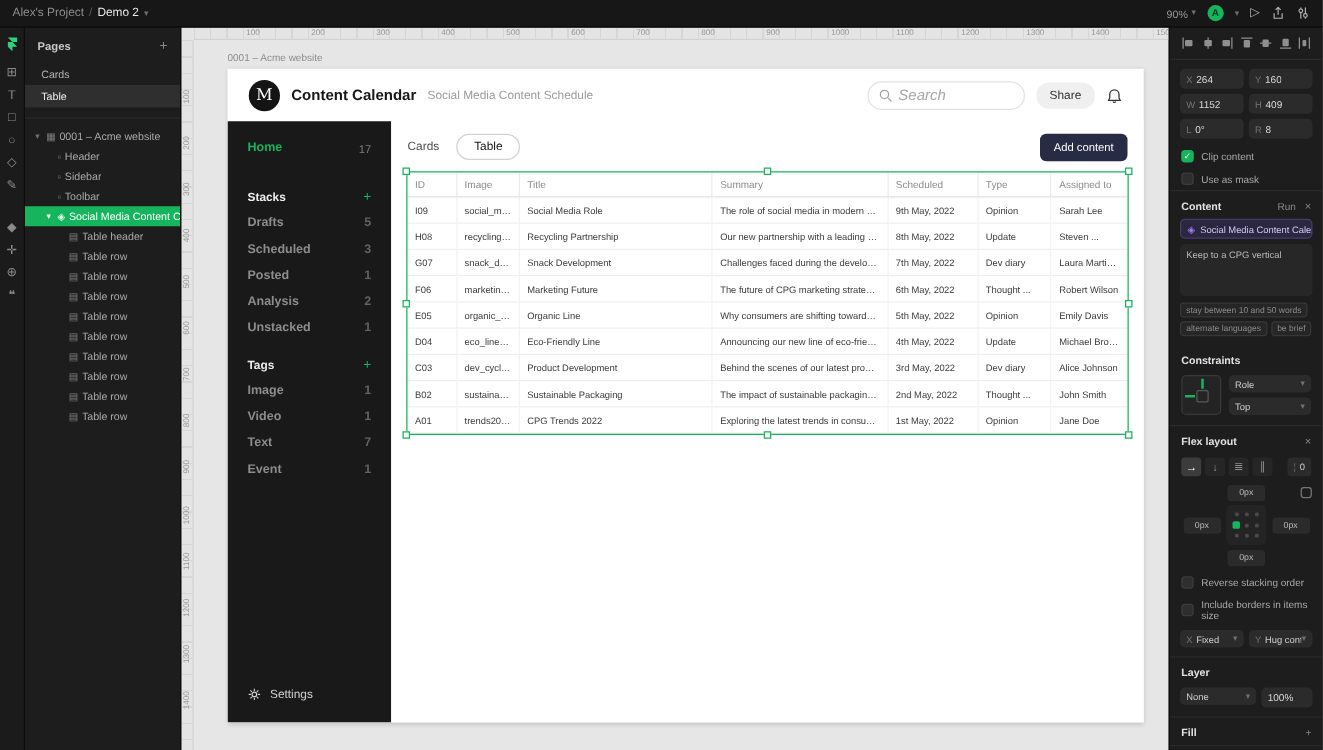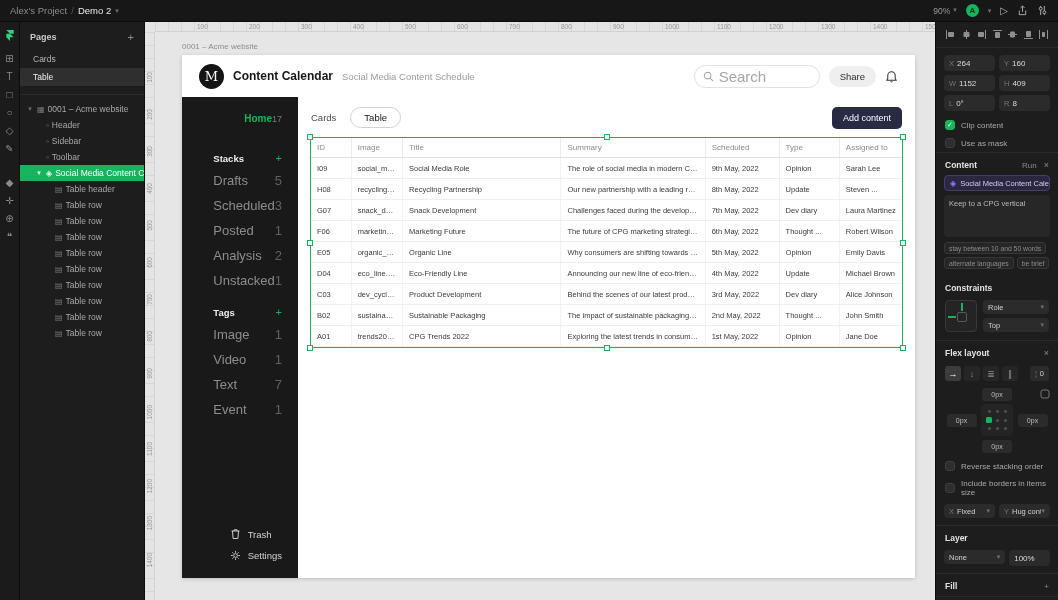--- a/index.html
+++ b/index.html
@@ -49,34 +49,34 @@
   .ruler-corner{position:absolute;left:0;top:0;width:10px;height:10px;background:#e4e4e4;z-index:2;}
   .frame-label{position:absolute;left:37px;top:20px;font-size:8px;color:#8c8c8c;}
   .artboard{position:absolute;left:37px;top:33px;width:733px;height:523px;background:#fff;box-shadow:0 1px 4px rgba(0,0,0,.18);display:flex;flex-direction:column;overflow:hidden;}
 
   
   .site-header{height:42px;display:flex;align-items:center;padding:0 17px;gap:9px;flex:0 0 auto;}
   .slogo{width:25px;height:25px;border-radius:50%;background:#141414;color:#fff;font-family:"DejaVu Serif",serif;font-size:13px;display:flex;align-items:center;justify-content:center;flex:0 0 auto;}
   .site-title{font-size:12px;font-weight:bold;color:#171717;white-space:nowrap;}
   .site-sub{font-size:9.5px;color:#9b9b9b;white-space:nowrap;}
   .search{margin-left:auto;width:126px;height:23px;border:1px solid #e2e2e2;border-radius:12px;display:flex;align-items:center;gap:5px;padding:0 8px;flex:0 0 auto;}
-  .search input{border:none;outline:none;font-size:15px;color:#555;width:100%;background:transparent;font-family:inherit;}
+  .search input{border:none;outline:none;font-size:12px;color:#555;width:100%;background:transparent;font-family:inherit;font-style:italic;}
   .search input::placeholder{color:#a6a6a6;}
   .share-btn{background:#efefef;border-radius:12px;padding:5px 11px;font-size:9.5px;color:#2e2e2e;flex:0 0 auto;}
   .bell{display:flex;flex:0 0 auto;}
 
   
   .site-body{flex:1;display:flex;min-height:0;}
-  .site-nav{width:116px;background:#191919;color:#9a9a9a;display:flex;flex-direction:column;padding:13px 0 12px;flex:0 0 auto;align-items:flex-end;}
+  .site-nav{width:131px;background:#191919;color:#9a9a9a;display:flex;flex-direction:column;padding:13px 0 12px;flex:0 0 auto;}
   .nav-home{display:flex;justify-content:space-between;align-items:center;padding:3px 16px;margin-bottom:12px;}
   .nav-home .home{color:var(--accent);font-size:10px;font-weight:bold;}
   .nav-home .count{color:#7c7c7c;font-size:9px;}
   .nav-sec-head{display:flex;justify-content:space-between;align-items:center;padding:4px 16px;color:#ededed;font-weight:bold;font-size:9.5px;margin-top:9px;}
   .nav-plus{color:var(--accent);font-size:11px;font-weight:normal;}
-  .nav-item{display:flex;justify-content:space-between;padding:5px 16px;font-size:13px;color:#8d8d8d;}
+  .nav-item{display:flex;justify-content:space-between;padding:5px 16px;font-size:10px;color:#8d8d8d;font-weight:bold;}
   .nav-item .count{color:#616161;}
   .nav-footer{margin-top:auto;}
   .nav-foot-item{display:flex;align-items:center;gap:7px;padding:5px 16px;color:#d2d2d2;font-size:9.5px;}
 
   .site-main{flex:1;background:#fff;min-width:0;display:flex;flex-direction:column;}
   .site-toolbar{height:41px;display:flex;align-items:center;padding:0 13px;gap:14px;flex:0 0 auto;}
   .tab{font-size:9.5px;color:#4c4c4c;}
   .tab.active{border:1px solid #d2d2d2;border-radius:13px;padding:4px 13px;color:#141414;}
   .add-btn{margin-left:auto;background:var(--addbtn);color:#fff;font-size:9px;border-radius:5px;padding:6px 11px;}
 
@@ -390,28 +390,20 @@
                 <span class="count">7</span>
               </div>
               <div class="nav-item">
                 <span>Event</span>
                 <span class="count">1</span>
               </div>
             </div>
           <div class="nav-footer">
             <div class="nav-foot-item">
               <span style="display:flex">
-                <svg width="11" height="12" viewBox="0 0 11 12">
-                    <path d="M1.5 3h8M4 3V1.8h3V3M2.5 3l.6 7.5h4.8L8.5 3" fill="none" stroke="#cfcfcf"></path>
-                  </svg>
-              </span>
-              <span>Trash</span>
-            </div>
-            <div class="nav-foot-item">
-              <span style="display:flex">
                 <svg width="11" height="11" viewBox="0 0 12 12">
                     <circle cx="6" cy="6" r="2" fill="none" stroke="#cfcfcf"></circle>
                     <path d="M6 1v2M6 9v2M1 6h2M9 6h2M2.5 2.5l1.4 1.4M8.1 8.1l1.4 1.4M9.5 2.5L8.1 3.9M3.9 8.1L2.5 9.5" stroke="#cfcfcf"></path>
                   </svg>
               </span>
               <span>Settings</span>
             </div>
           </div>
         </nav>
 

